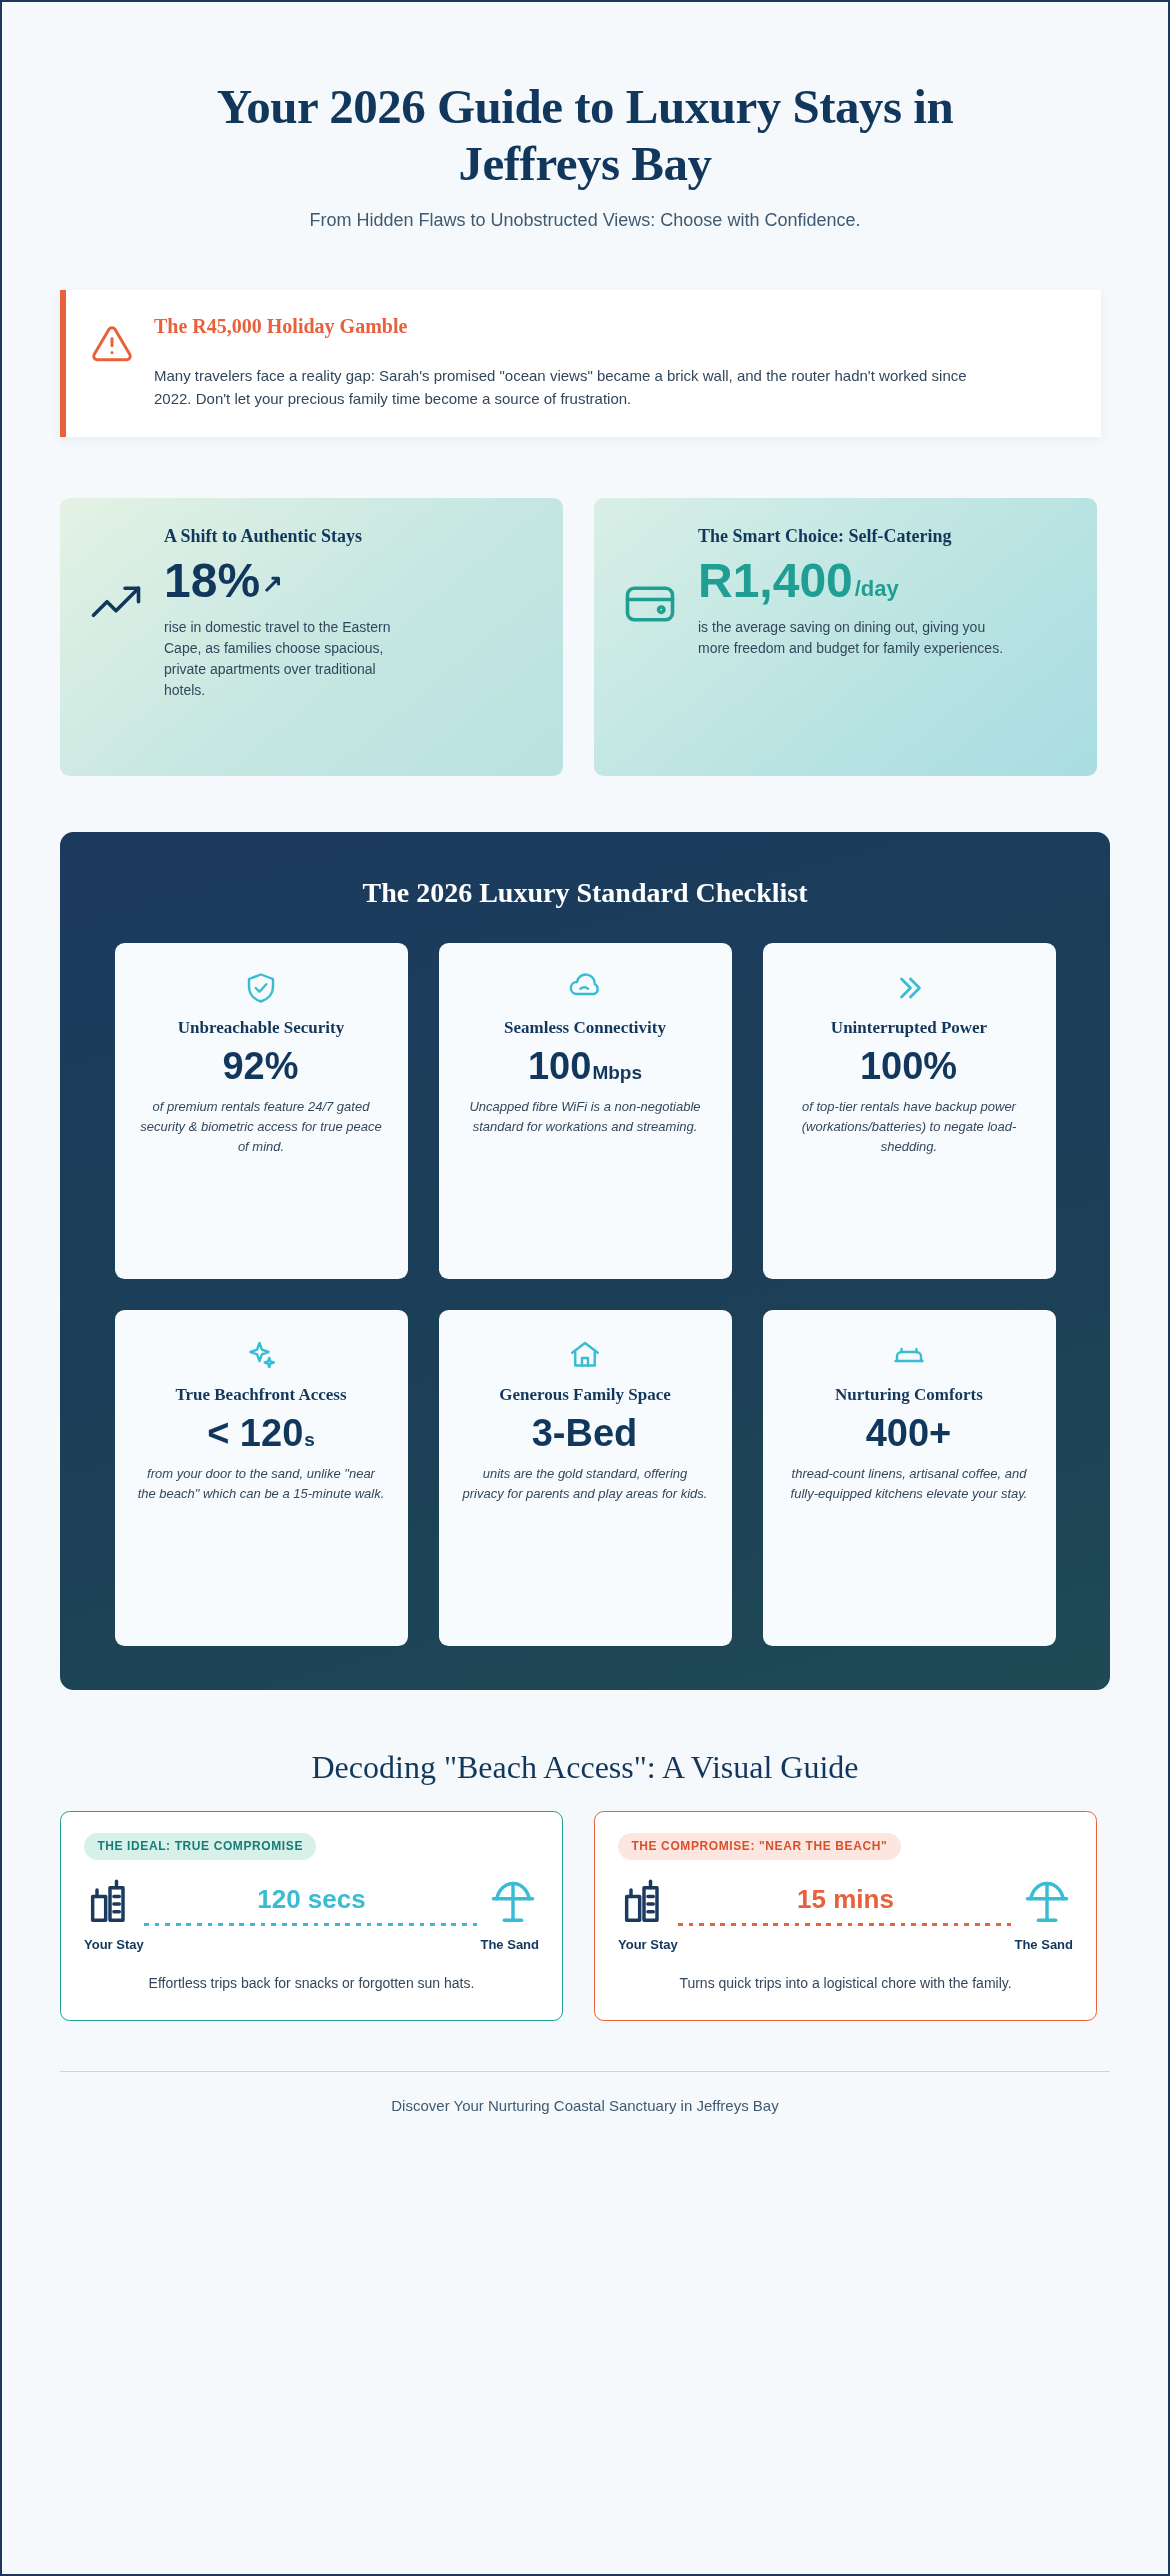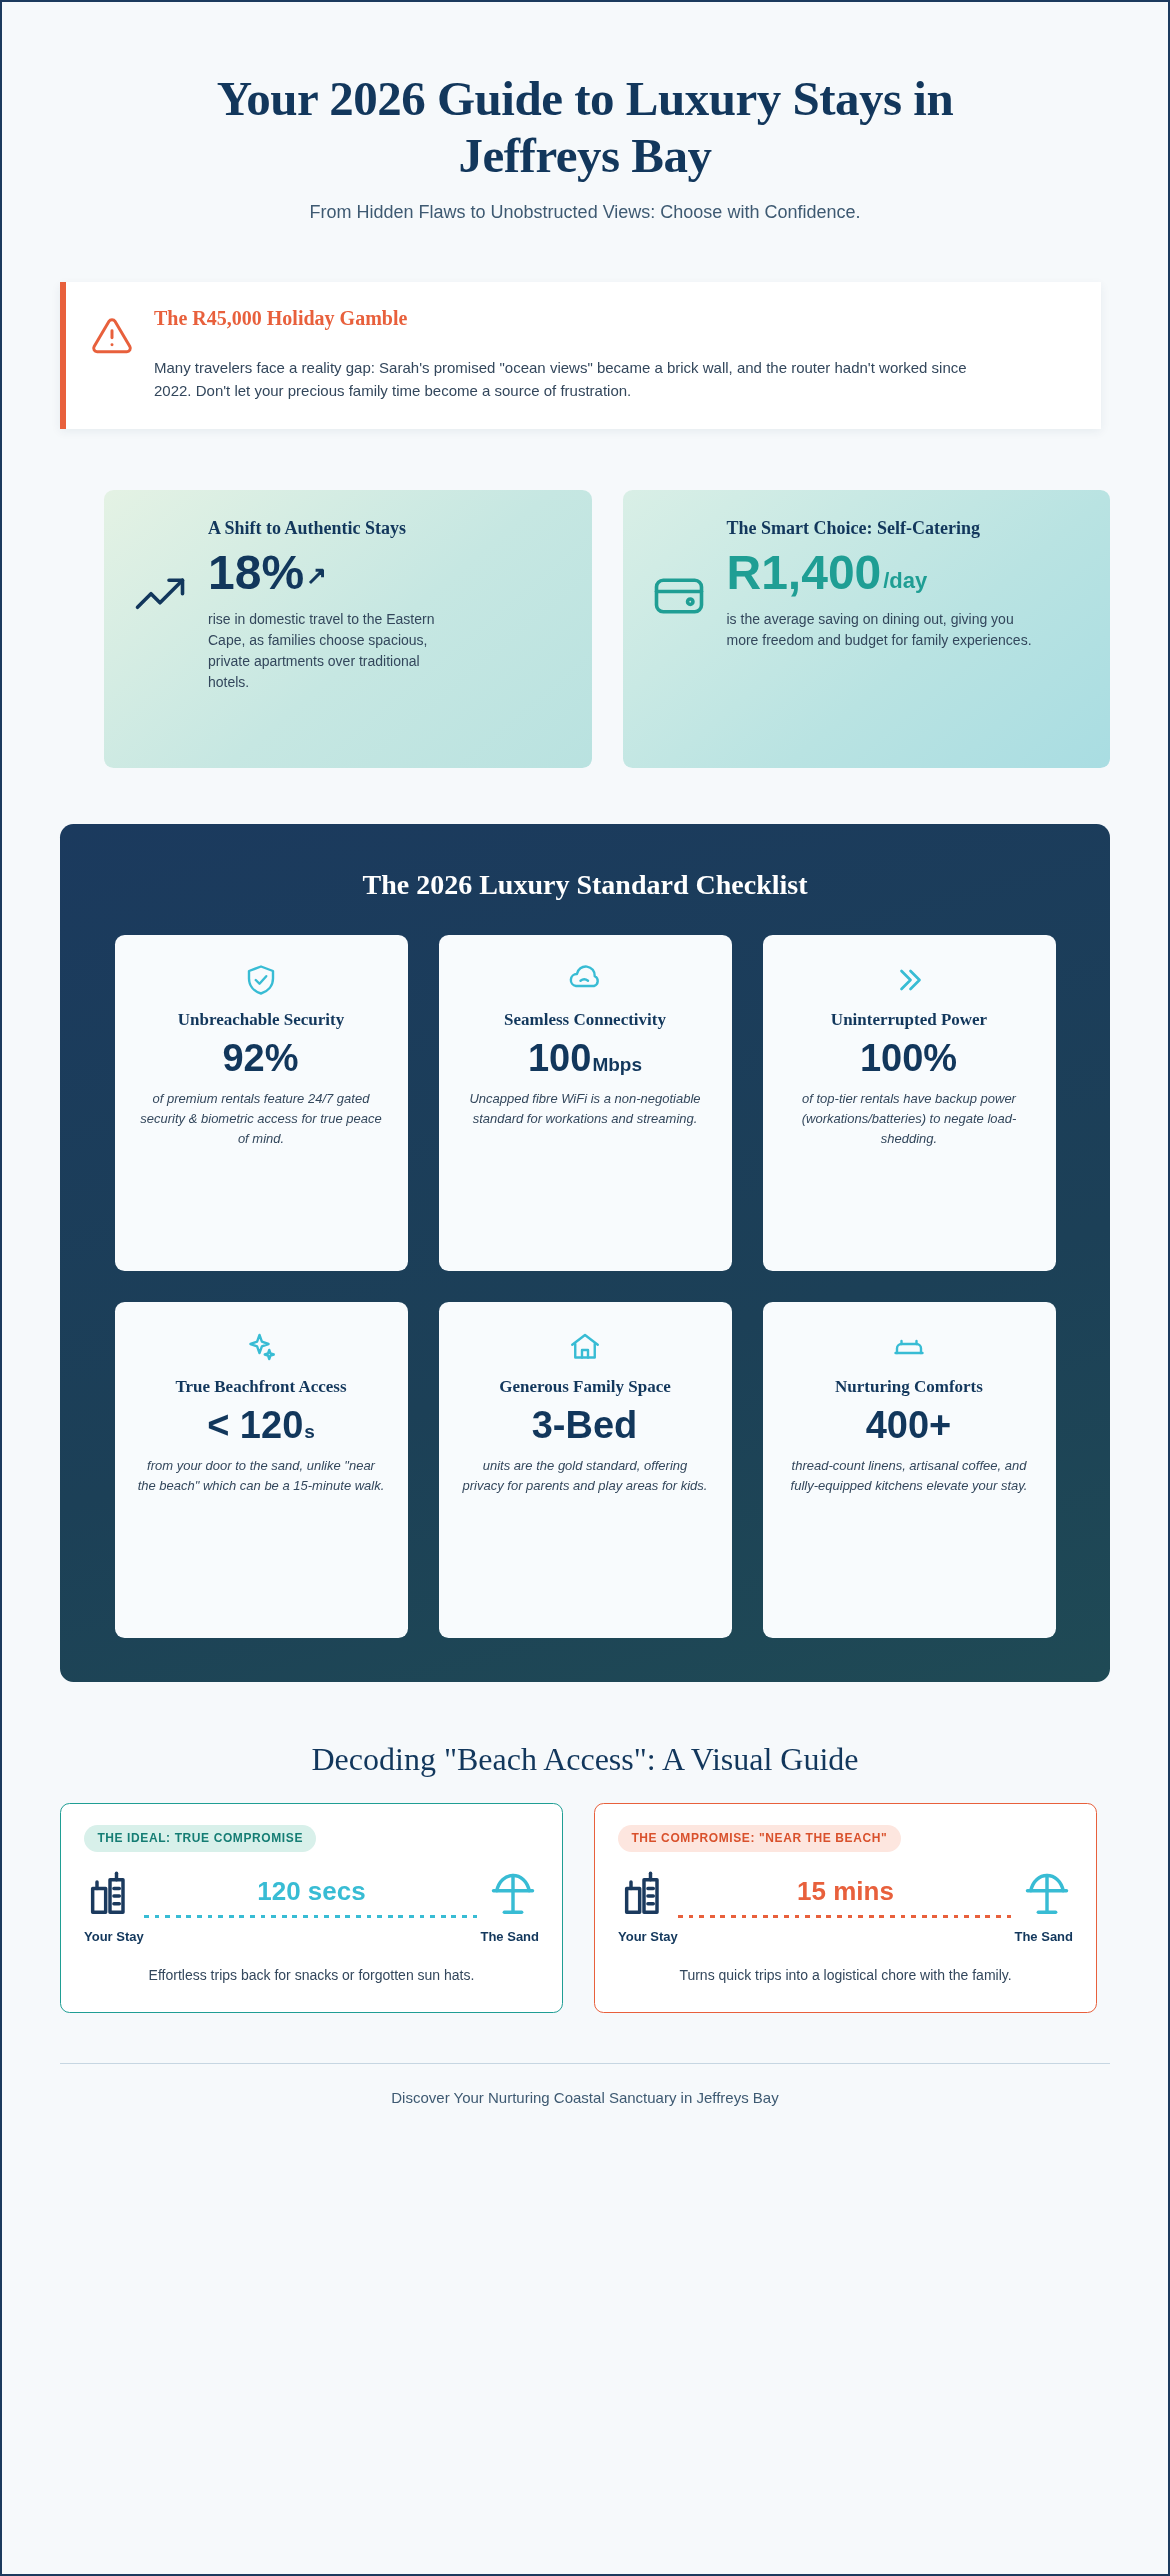--- a/index.html
+++ b/index.html
@@ -20,21 +20,21 @@
   
   .header { text-align: center; padding: 27px 0 0 0; }
   .header h1 {
     font-family: "Liberation Serif", serif;
     font-size: 49px;
     line-height: 1.16;
     color: #12375c;
     font-weight: 700;
     letter-spacing: -0.5px;
     max-width: 902px;
-    margin: 4px auto;
+    margin: 12px auto;
   }
   .header .sub {
     margin-top: 17.3px;
     font-size: 18px;
     color: #3e5a72;
   }
 
   
   .alert {
     margin: 59px 0 0 0;
@@ -62,21 +62,21 @@
 
   
   .stat-row { display: flex; gap: 31px; margin-top: 61px; }
   .stat-card {
     width: 503px;
     border-radius: 9.6px;
     padding: 27px 29px 29px 29px;
     position: relative;
     min-height: 278px;
   }
-  .stat-card.green { background: linear-gradient(140deg,#e4f2e4 0%, #c6e7e2 55%, #b9e2e0 100%); margin-left: 44px; }
+  .stat-card.green { background: linear-gradient(140deg,#e4f2e4 0%, #c6e7e2 55%, #b9e2e0 100%); }
   .stat-card.teal  { background: linear-gradient(140deg,#d9efe6 0%, #b9e3e2 60%, #a9dde2 100%); }
   .stat-inner { display: flex; gap: 21px; }
   .stat-icon { flex: 0 0 auto; padding-top: 52px; }
   .stat-body { flex: 1 1 auto; }
   .stat-body h4 {
     font-family: "Liberation Serif", serif;
     font-size: 18px;
     color: #12375c;
     margin-bottom: 5.8px;
     line-height: 1.3;

